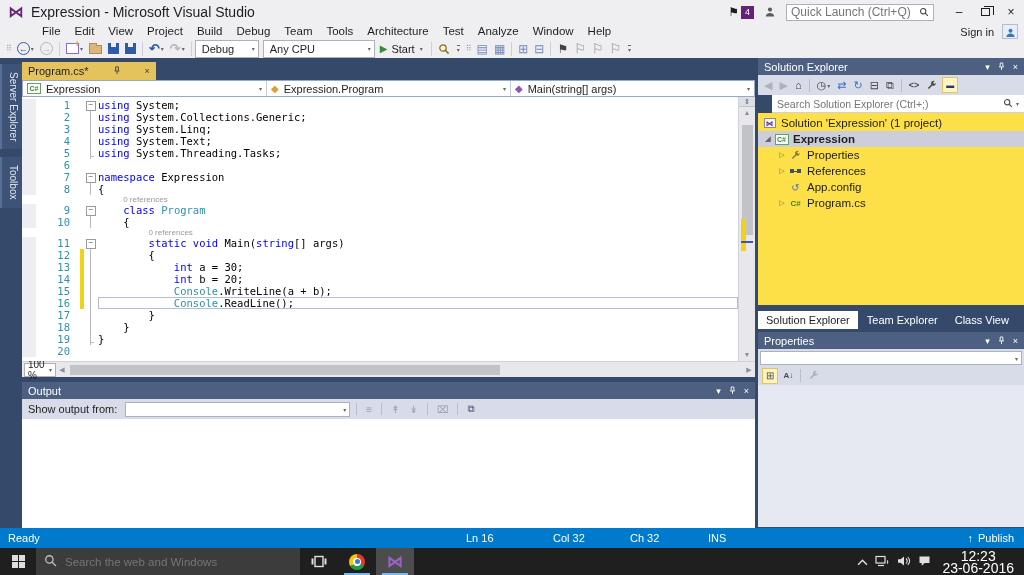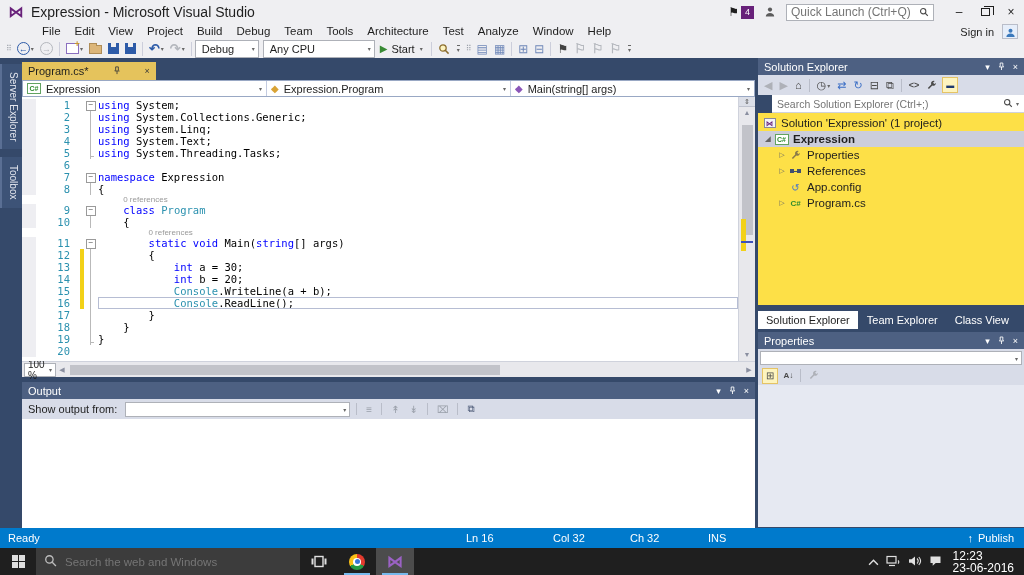--- a/index.html
+++ b/index.html
@@ -168,21 +168,21 @@
   .tb-search { width:264px; background:#3c3c3c; display:flex; align-items:center; padding:0 8px; gap:8px; color:#9e9e9e; }
   .tb-search input { flex:1; background:transparent; border:none; outline:none; color:#9e9e9e; font-size:11.5px; font-family:"Liberation Sans",sans-serif; min-width:0; }
   .tb-btn { width:38px; display:flex; align-items:center; justify-content:center; position:relative; color:#e0e0e0; }
   .tb-btn.running::after { content:""; position:absolute; bottom:0; left:6px; right:6px; height:2px; background:#76b9ed; }
   .tb-btn.active { background:#4c4c4c; }
   .chrome-ico { width:16px; height:16px; border-radius:50%; background:conic-gradient(#e33b2e 0 120deg, #269a43 120deg 240deg, #fbc116 240deg 360deg); position:relative; }
   .chrome-ico::before { content:""; position:absolute; left:4px; top:4px; width:8px; height:8px; border-radius:50%; background:#fff; }
   .chrome-ico::after { content:""; position:absolute; left:5.5px; top:5.5px; width:5px; height:5px; border-radius:50%; background:#3a78d7; }
   .vs-ico { color:#9b62c4; font-size:16px; font-weight:bold; }
   .tb-tray { margin-left:auto; display:flex; align-items:center; gap:7px; padding-right:6px; color:#e0e0e0; }
-  .tb-clock { text-align:left; font-size:12px; line-height:12px; color:#fff; padding:0 4px; }
+  .tb-clock { text-align:center; font-size:14px; line-height:12px; color:#fff; padding:0 4px; }
 </style>
 </head>
 <body>
 
 <div id="app">
 
   <div class="titlebar">
     <div class="vs-logo">⋈</div>
     <div class="title-text">Expression - Microsoft Visual Studio</div>
     <div class="title-right">

